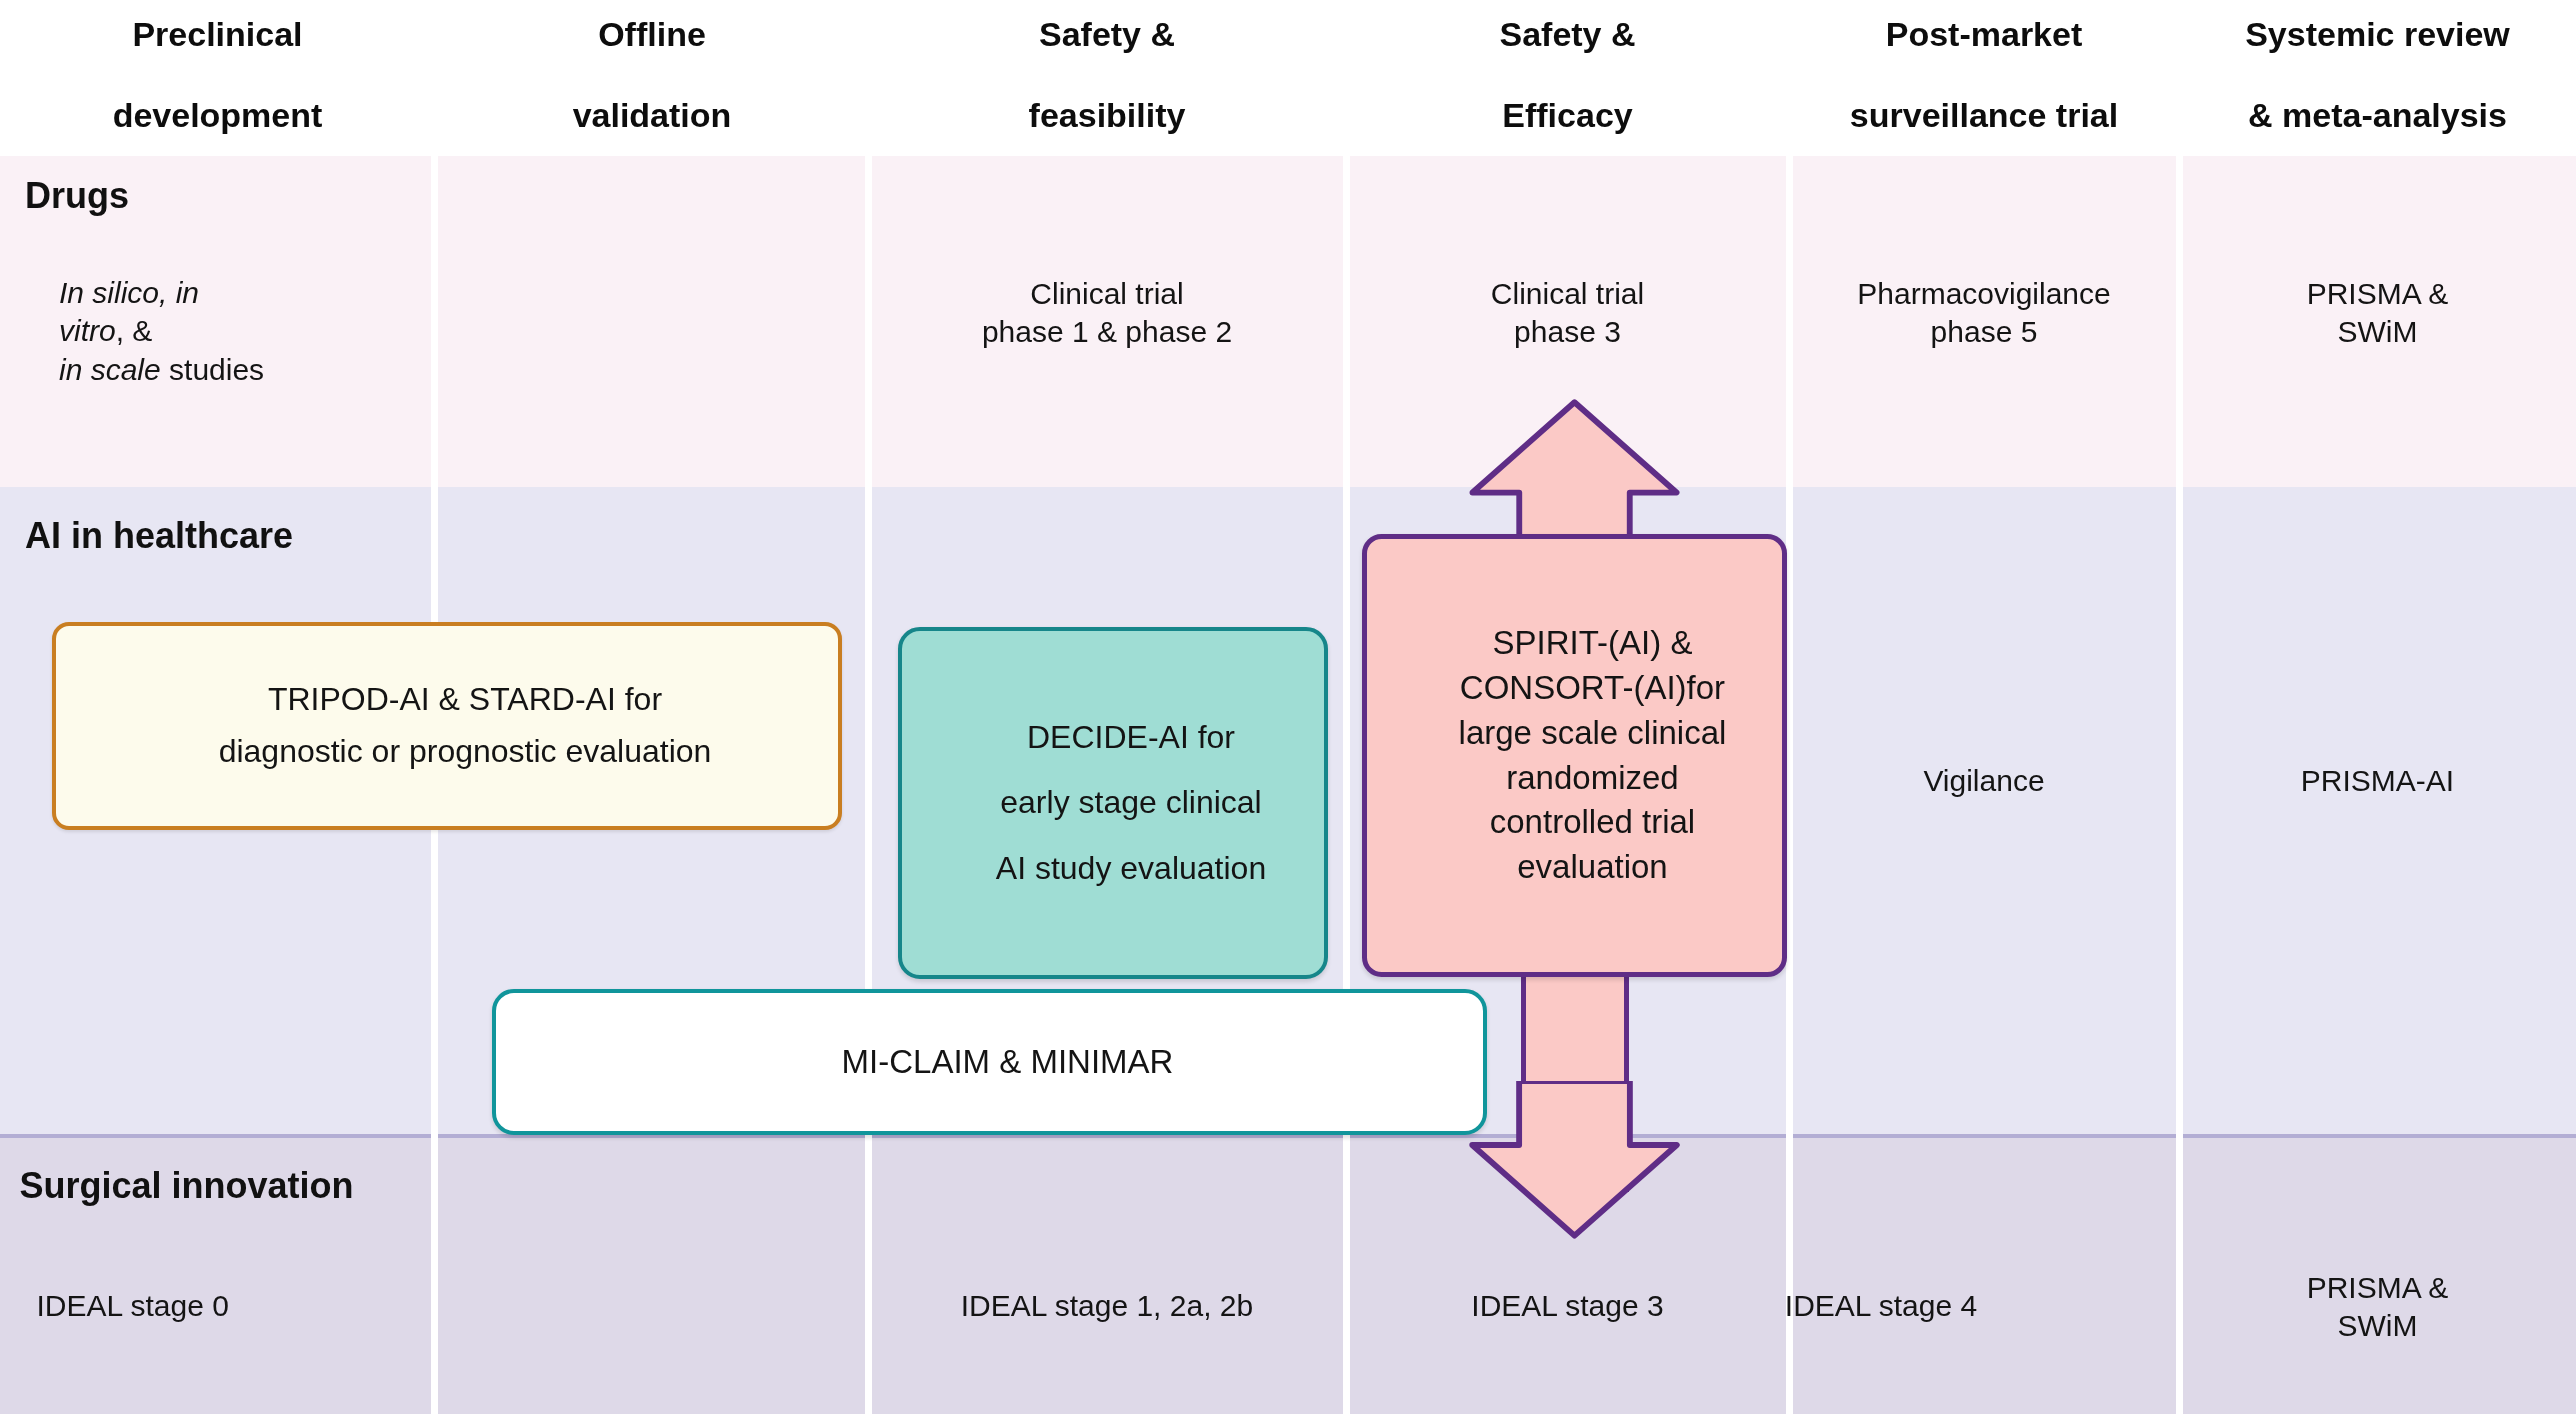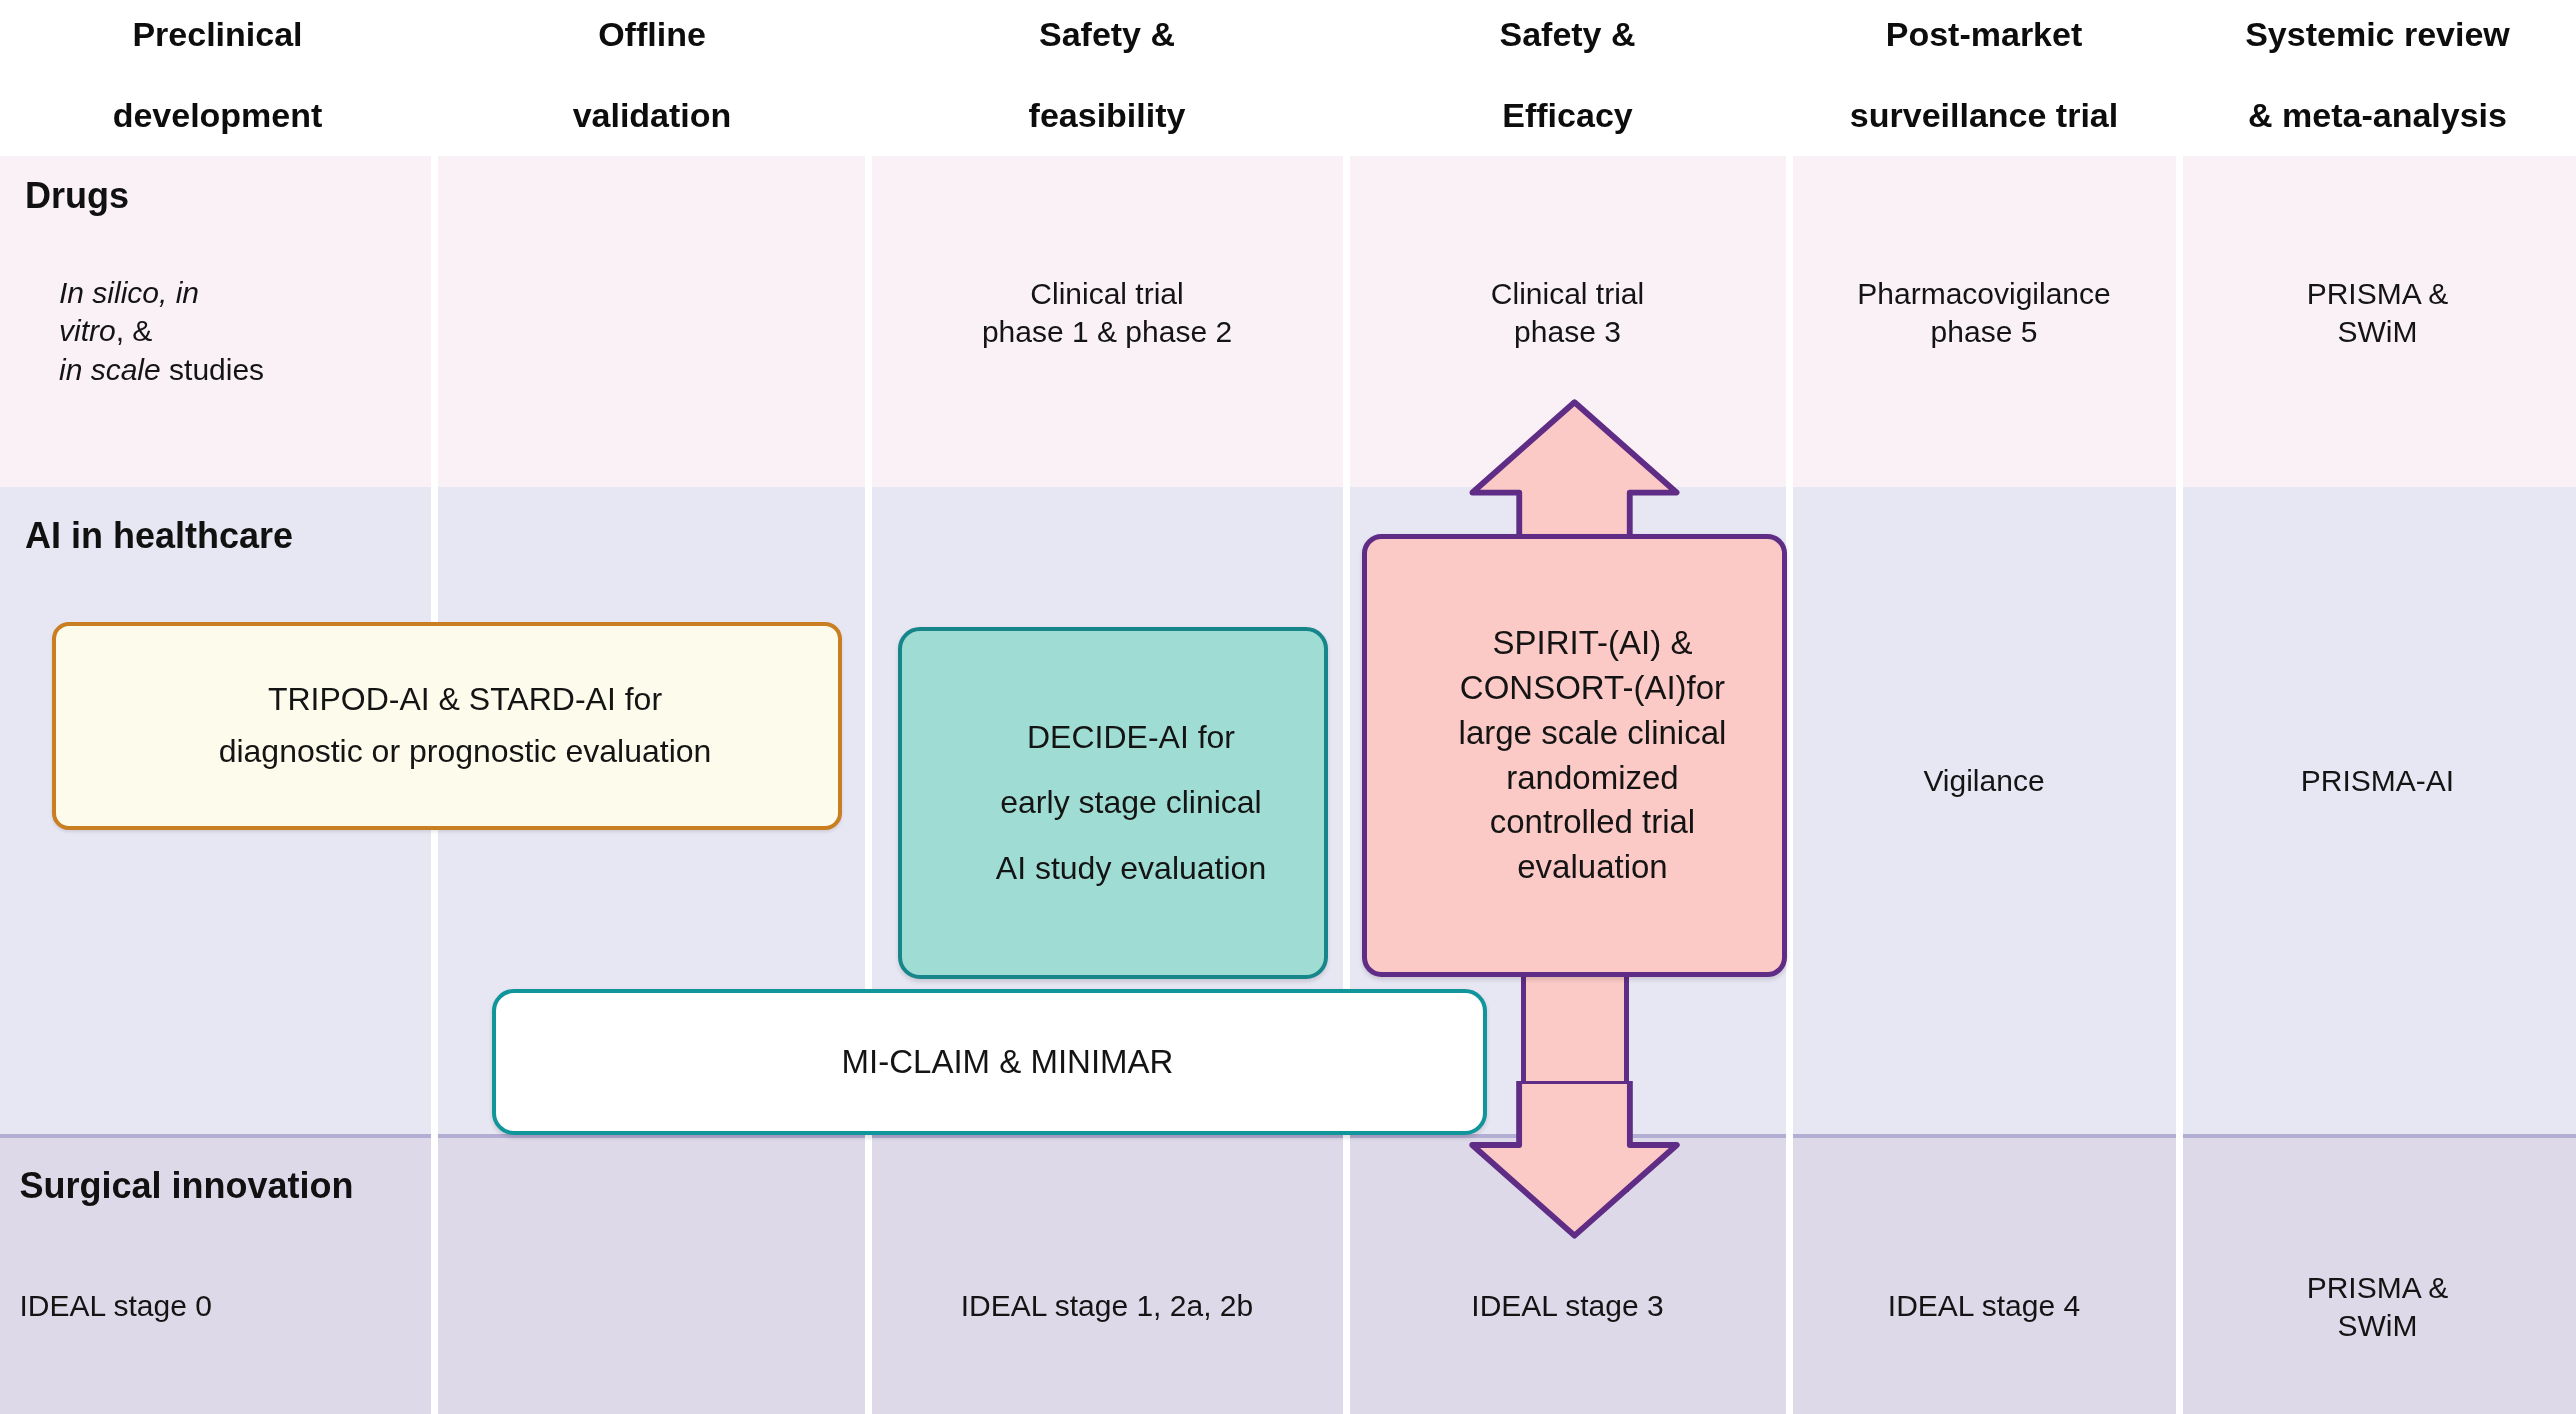--- a/index.html
+++ b/index.html
@@ -216,23 +216,23 @@
       <span>evaluation</span>
     </div>
   </div>
 
   <div class="box" id="box-miclaim">
     <span>MI-CLAIM &amp; MINIMAR</span>
   </div>
 
   <div class="row-label" style="left:19.5px;top:1165px;">Surgical innovation</div>
 
-  <div class="cell-text" style="left:0px;top:1287px;width:365px;text-align:left;padding-left:19.5px;box-sizing:border-box;">IDEAL stage 0</div>
+  <div class="cell-text" style="left:17px;top:1287px;width:365px;text-align:left;padding-left:19.5px;box-sizing:border-box;">IDEAL stage 0</div>
   <div class="cell-text" style="left:868px;top:1287px;width:478px;">IDEAL stage 1, 2a, 2b</div>
   <div class="cell-text" style="left:1346px;top:1287px;width:443px;">IDEAL stage 3</div>
-  <div class="cell-text" style="left:1789px;top:1287px;width:390px;">IDEAL stage 4</div>
+  <div class="cell-text" style="left:1686px;top:1287px;width:390px;">IDEAL stage 4</div>
   <div class="cell-text" style="left:2179px;top:1269px;width:397px;">
     <span>PRISMA &amp;</span><br>
     <span>SWiM</span>
   </div>
 
 </div>
 
 
 </body></html>

